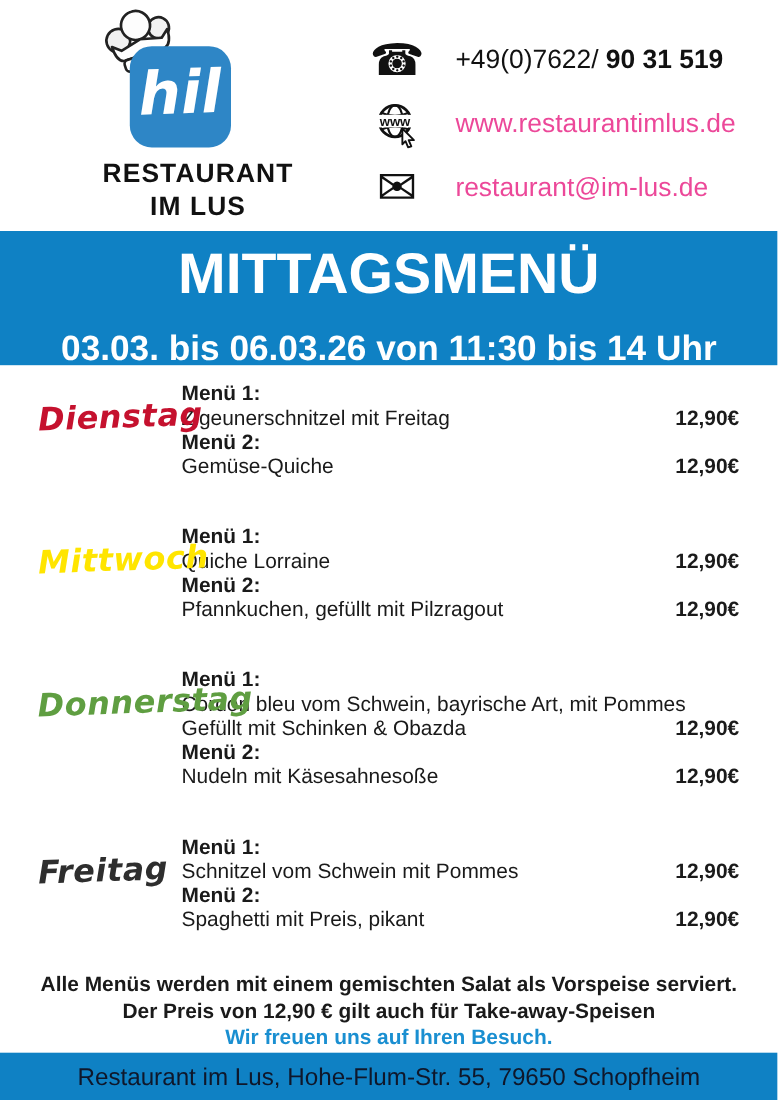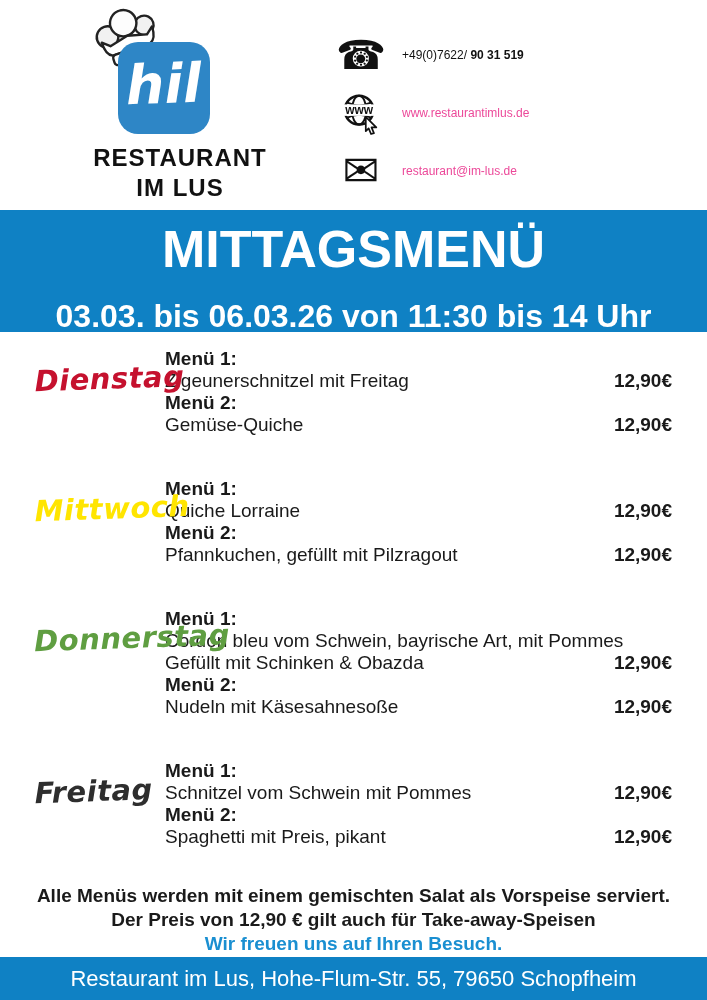--- a/index.html
+++ b/index.html
@@ -43,21 +43,21 @@
     padding-top: 34px; gap: 16px;
   }
   .contact-row { display: flex; align-items: center; height: 42px; }
   .contact-icon {
     width: 58px; margin-left: 12px; flex-shrink: 0;
     text-align: center; font-size: 40px; line-height: 42px; color: #111;
     font-family: "DejaVu Sans", sans-serif;
   }
   .contact-icon.mail { font-size: 44px; }
   .contact-icon svg { display: block; margin: 0 auto; }
-  .contact-text { font-size: 12px; margin-left: 12px; color: #111; }
+  .contact-text { font-size: 24px; margin-left: 24px; color: #111; }
   .contact-text .bold { font-weight: bold; }
   a.contact-text { text-decoration: none; color: #ec4899; }
 
   
   .banner {
     width: 707px; height: 122px;
     background: var(--banner-blue, #0f81c4);
     color: #fff; text-align: center;
   }
   .banner-title {
@@ -85,21 +85,21 @@
 
   
   .notes { margin-top: 36px; text-align: center; font-weight: bold; font-size: 19px; line-height: 24px; }
   .notes .blue { color: var(--note-blue, #1a8fd1); }
 
   
   .footer-bar {
     position: absolute; left: 0; bottom: 0;
     width: 707px; height: 43px;
     background: var(--banner-blue, #0f81c4);
-    color: #ffffff; text-align: center;
+    color: #0f172a; text-align: center;
     font-size: 22px; line-height: 43px;
   }
 </style>
 </head>
 <body>
 
 <div class="page">
 
   <div class="header">
     <div class="logo-block">

